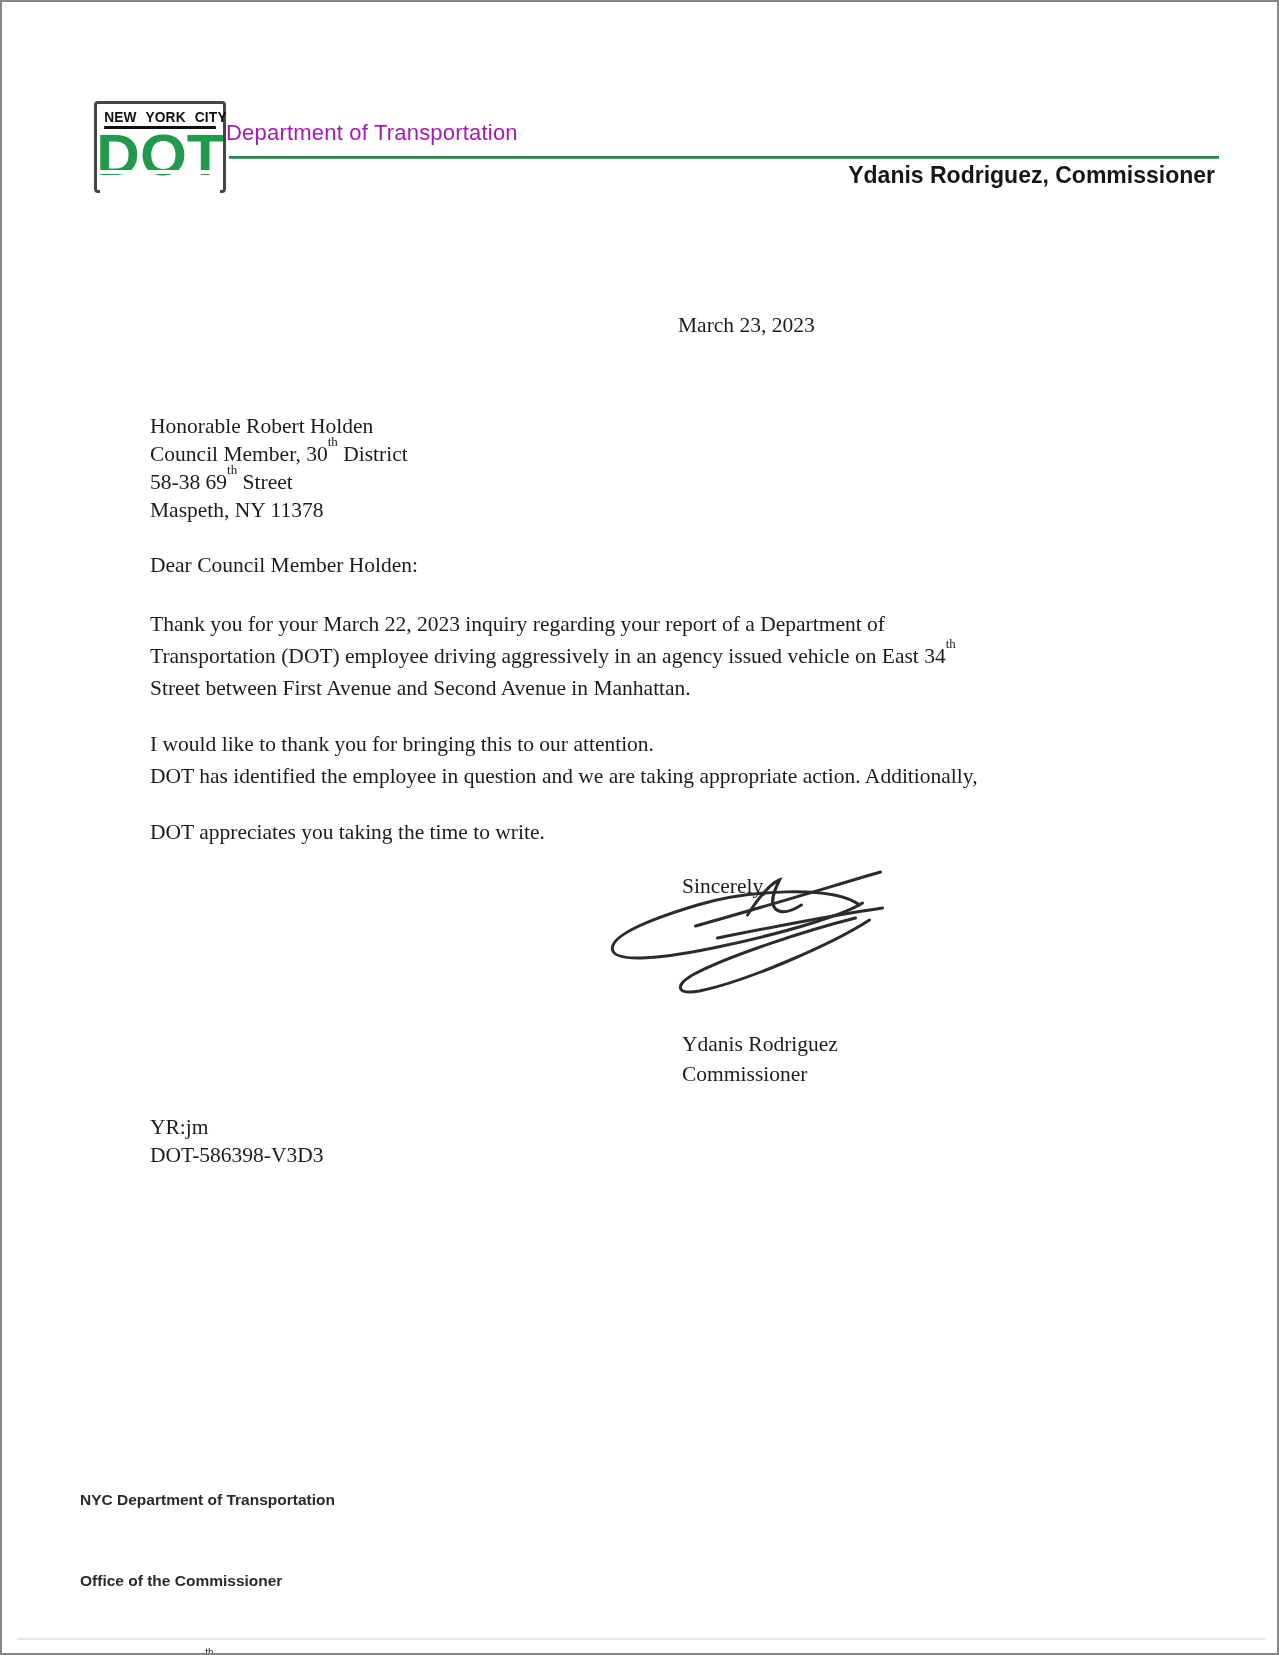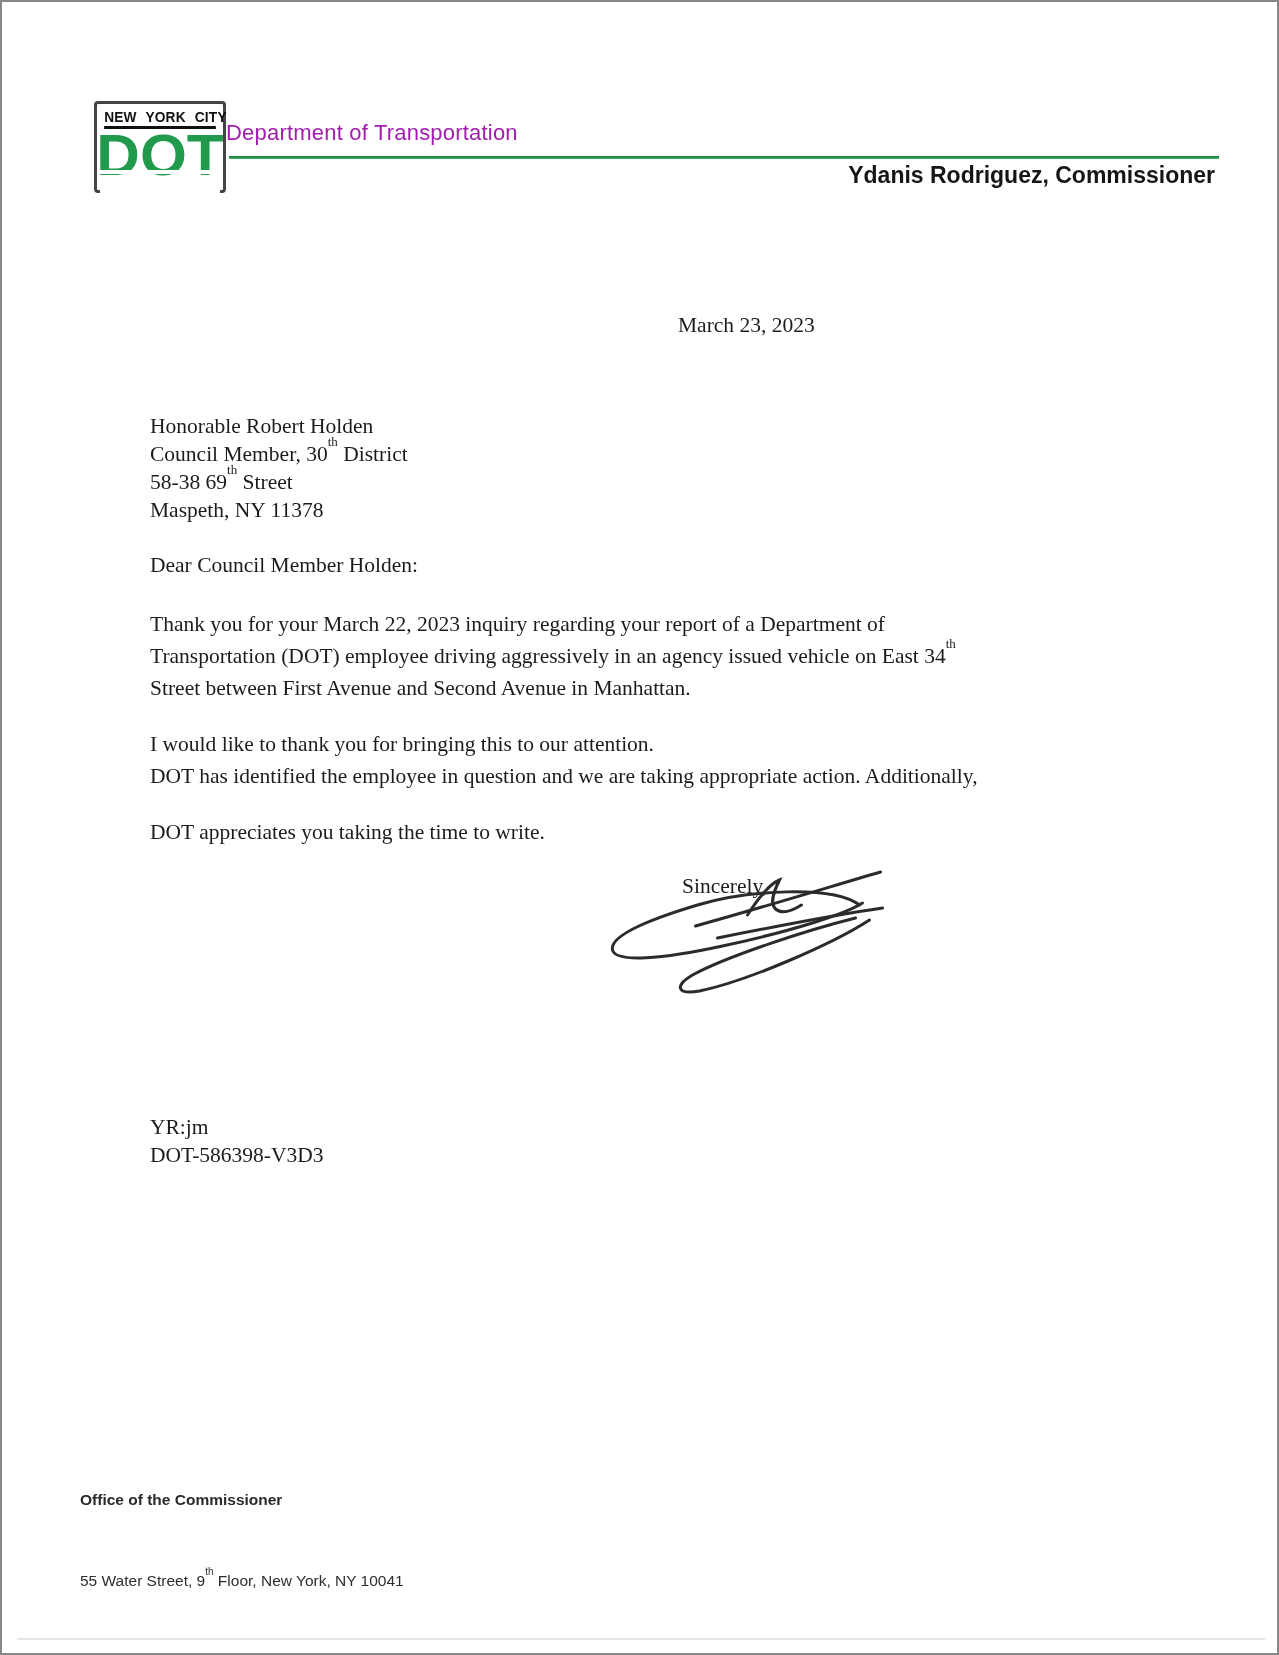--- a/index.html
+++ b/index.html
@@ -143,27 +143,32 @@
   <div class="serif sincerely">Sincerely,</div>
 
   <svg class="signature" width="305" height="140" viewBox="0 0 300 140" fill="none" stroke="#2b2b2b" stroke-width="3" stroke-linecap="round">
     <path d="M262,47 C235,27 150,32 100,47 C50,62 12,78 15,92 C18,105 65,101 125,88 C195,73 248,56 265,45"></path>
     <path d="M98,68 C170,48 235,28 283,14"></path>
     <path d="M150,57 C162,38 172,26 182,22 C176,34 172,45 178,51 C185,57 196,52 204,47"></path>
     <path d="M258,60 C210,72 130,98 95,117 C76,128 80,137 102,133 C150,123 235,86 272,62"></path>
     <path d="M120,80 C180,68 250,55 285,50"></path>
   </svg>
 
+  <div class="serif signer">
+    <div>Ydanis Rodriguez</div>
+    <div>Commissioner</div>
+  </div>
 
   <div class="serif ref-block">
     <div>YR:jm</div>
     <div>DOT-586398-V3D3</div>
   </div>
 
   <div class="footer">
+    <div class="bold">NYC Department of Transportation</div>
     <div class="bold">Office of the Commissioner</div>
     <div><span>55 Water Street, 9</span><sup class="ord">th</sup><span> Floor, New York, NY 10041</span></div>
     
     
   </div>
 
   <div class="bottom-rule"></div>
 </div>
 
 </body></html>

